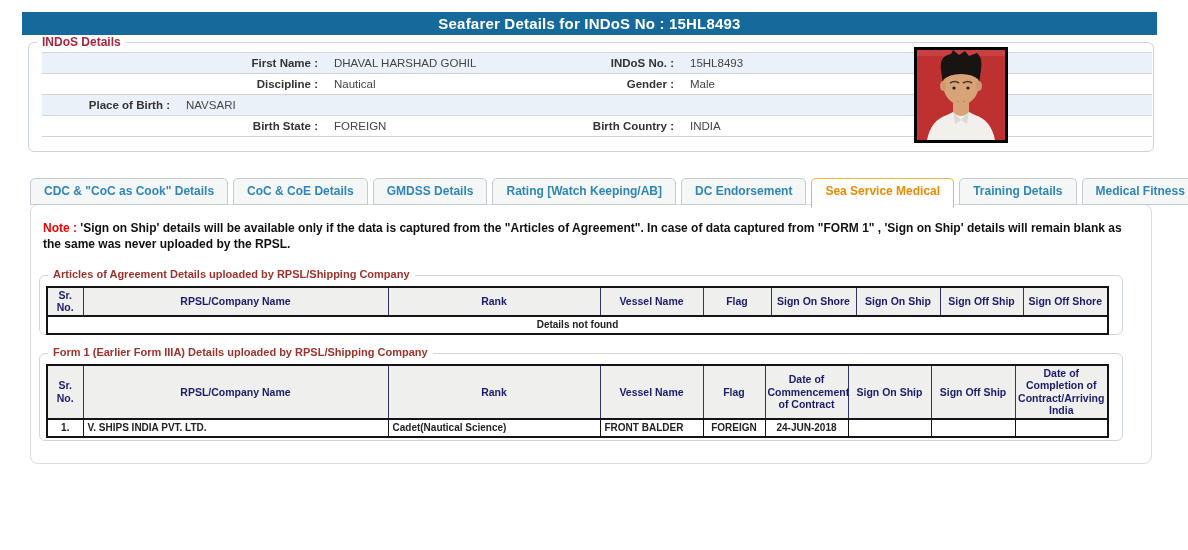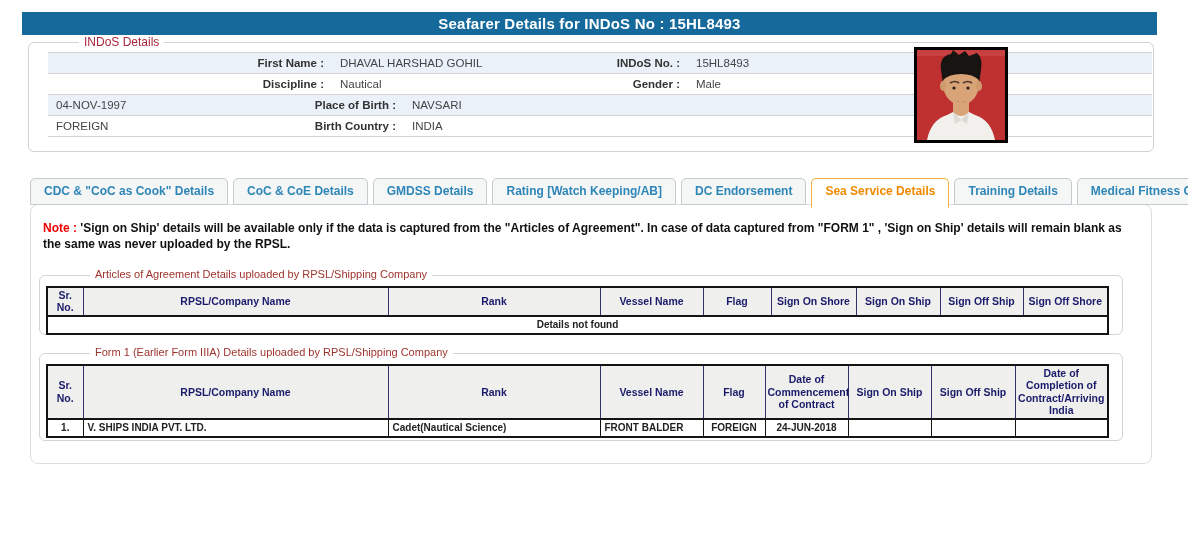--- a/index.html
+++ b/index.html
@@ -7,24 +7,24 @@
         font-family:"Liberation Sans",sans-serif;overflow:hidden;}
 
   
   .title-bar{position:absolute;left:22px;top:12px;width:1135px;height:23px;
              background:#16699b;color:#ffffff;text-align:center;
              font-weight:bold;font-size:15px;line-height:23px;letter-spacing:.2px;}
 
   
   .fset{position:absolute;border:1px solid #ccd4da;border-radius:6px;background:#fff;}
   .fset .legend{position:absolute;top:-8px;left:8px;background:#ffffff;
-                padding:0 5px;font-weight:normal;white-space:nowrap;margin-left:42px;}
+                padding:0 5px;font-weight:bold;white-space:nowrap;}
   .indos-fieldset{left:28px;top:42px;width:1124px;height:108px;}
   .indos-fieldset .legend{color:#a8263e;font-size:12px;}
-  .indos-rows{position:absolute;left:19px;right:1px;top:9px;}
+  .indos-rows{position:absolute;left:13px;right:1px;top:9px;}
   .indos-row{display:flex;height:20px;line-height:20px;font-size:11.5px;
              border-bottom:1px solid #d4d4d4;}
   .indos-row.stripe{background:#eaf1f9;}
   .indos-row .lbl{font-weight:bold;color:#333;text-align:right;}
   .indos-row .val{color:#444;padding-left:8px;white-space:nowrap;}
   .lbl.c1{width:276px;padding-right:8px;flex:none;}
   .val.c2{width:212px;flex:none;}
   .lbl.c3{width:128px;padding-right:8px;flex:none;}
   .val.c4{flex:1;}
 
@@ -80,25 +80,25 @@
         <span class="lbl c3">INDoS No. :</span>
         <span class="val c4">15HL8493</span>
       </div>
       <div class="indos-row">
         <span class="lbl c1">Discipline :</span>
         <span class="val c2">Nautical</span>
         <span class="lbl c3">Gender :</span>
         <span class="val c4">Male</span>
       </div>
       <div class="indos-row stripe">
-        <span class="val c2">04-NOV-1997</span>
         <span class="lbl c3">Place of Birth :</span>
         <span class="val c4">NAVSARI</span>
       </div>
       <div class="indos-row">
+        <span class="lbl c1">Birth State :</span>
         <span class="val c2">FOREIGN</span>
         <span class="lbl c3">Birth Country :</span>
         <span class="val c4">INDIA</span>
       </div>
     </div>
     <div class="photo">
       <svg width="88" height="90" viewBox="0 0 88 90">
         <rect x="0" y="0" width="88" height="90" fill="#bf3030"></rect>
         <rect x="0" y="0" width="88" height="6" fill="#c94040"></rect>
         <path d="M24,20 Q22,6 34,4 L36,0 42,5 48,1 52,6 60,3 Q66,8 64,20 L62,34 26,34 Z" fill="#171412"></path>
@@ -117,21 +117,21 @@
       </svg>
     </div>
   </div>
 
   <div class="tabs">
     <div class="tab">CDC &amp; "CoC as Cook" Details</div>
     <div class="tab">CoC &amp; CoE Details</div>
     <div class="tab">GMDSS Details</div>
     <div class="tab">Rating [Watch Keeping/AB]</div>
     <div class="tab">DC Endorsement</div>
-    <div class="tab active">Sea Service Details</div>
+    <div class="tab active">Sea Service Medical</div>
     <div class="tab">Training Details</div>
     <div class="tab">Medical Fitness Certificate</div>
   </div>
 
   <div class="content-box">
 
     <div class="note">
       <span class="note-prefix">Note :</span><span> 'Sign on Ship' details will be available only if the data is captured from the "Articles of Agreement". In case of data captured from "FORM 1" , 'Sign on Ship' details will remain blank as the same was never uploaded by the RPSL.</span>
     </div>
 

